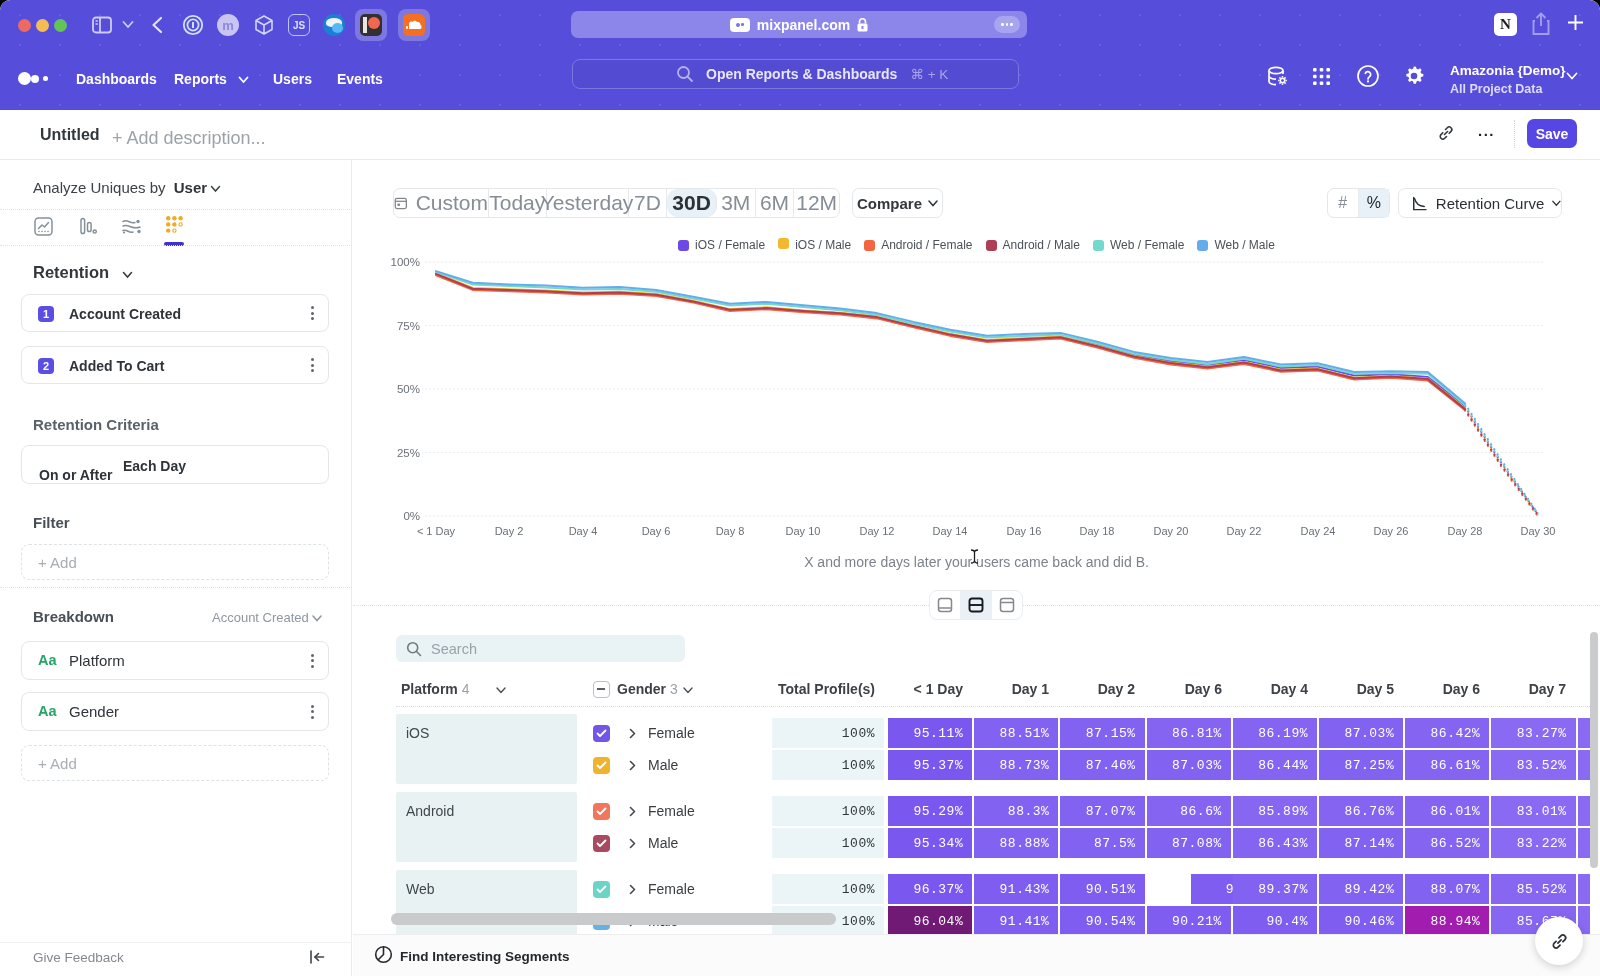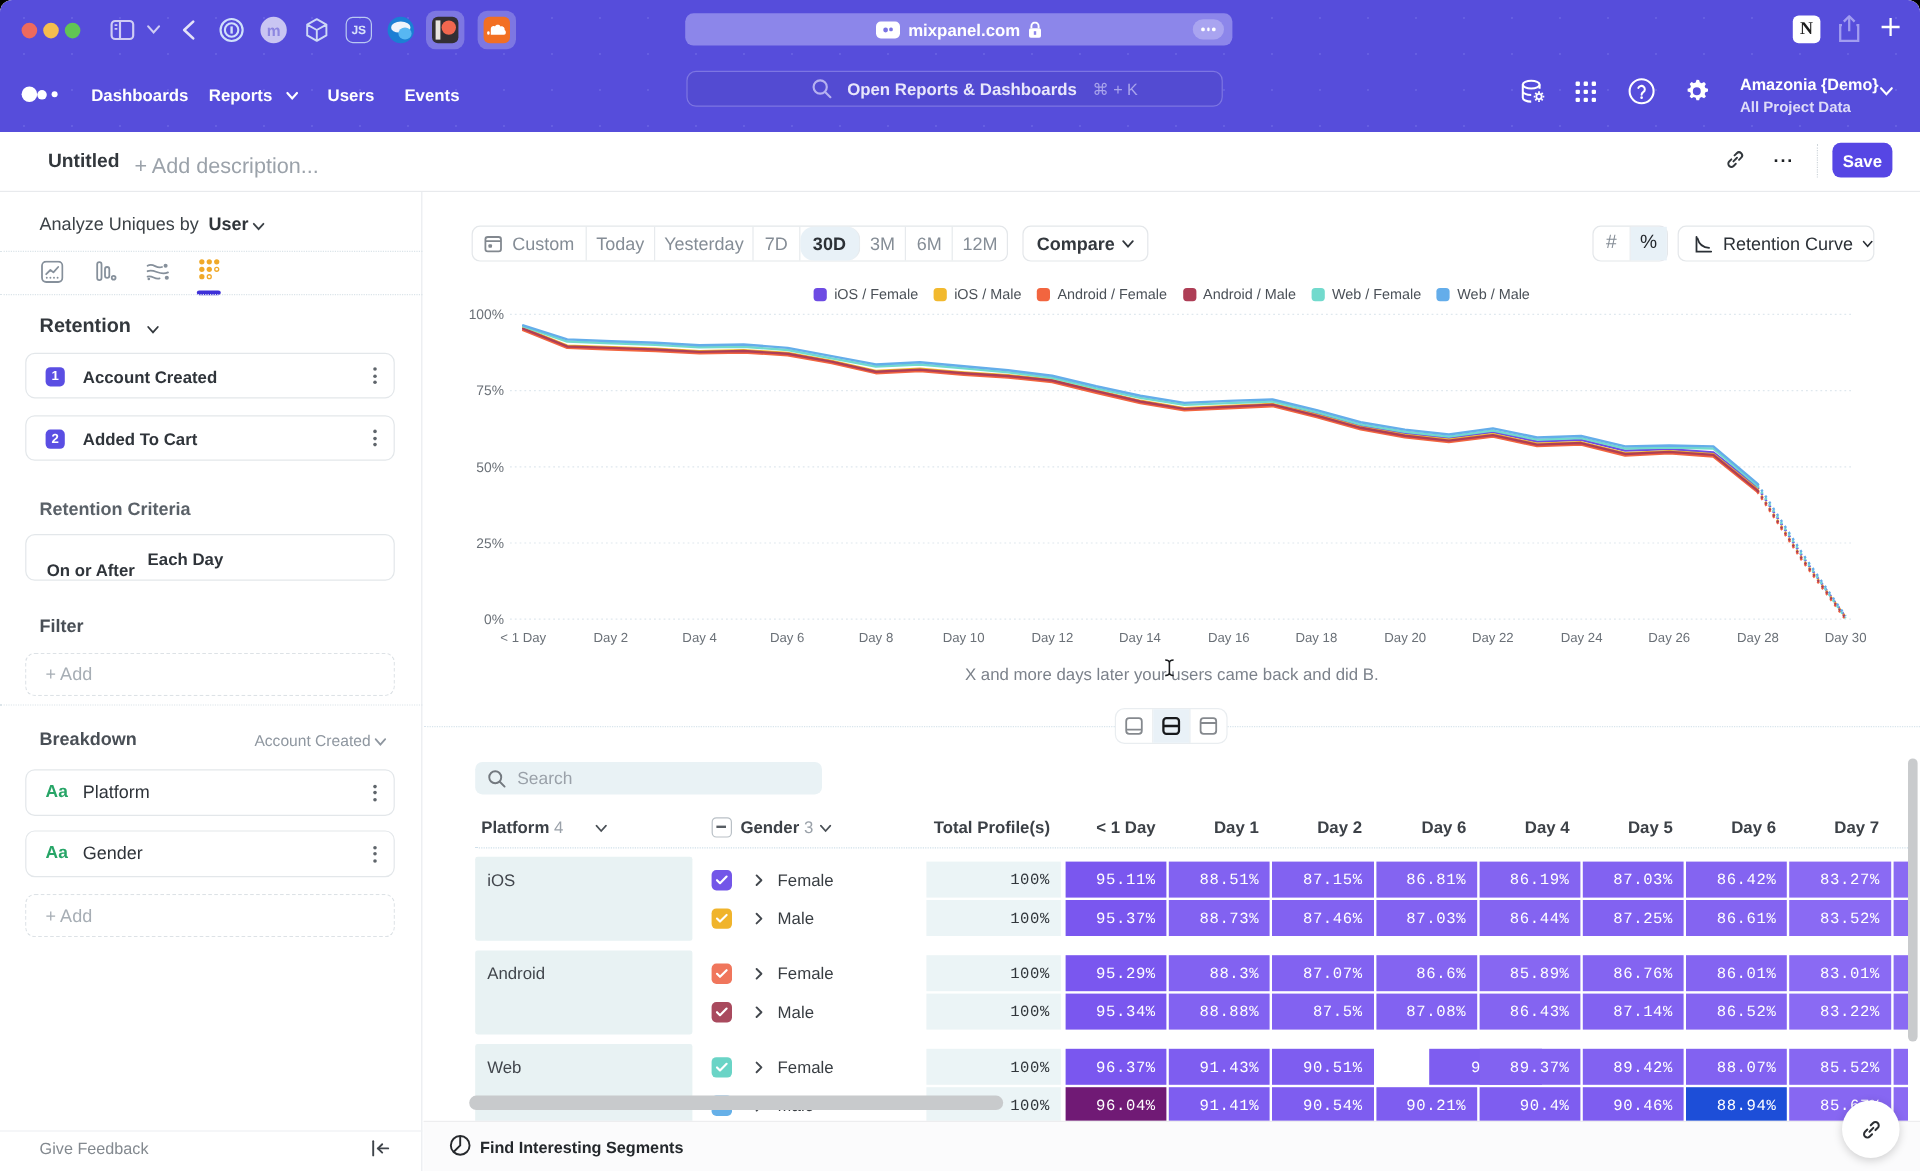--- a/index.html
+++ b/index.html
@@ -22,21 +22,21 @@
 .sep { position:absolute; left:0; width:352px; border-top:1px dotted #dbe4e9; }
 .card { position:absolute; left:21px; width:308px; background:#fff; border:1px solid #e3e7ea; border-radius:8px; }
 .vdots { position:absolute; right:14px; top:50%; margin-top:-7px; width:3px; height:14px; display:flex; flex-direction:column; justify-content:space-between; }
 .vdots i { width:3px; height:3px; border-radius:50%; background:#5f656b; }
 .badge { position:absolute; left:16px; top:11px; width:16px; height:16px; background:#5a4ee3; border-radius:4px; color:#fff; font-size:11px; font-weight:bold; display:flex; align-items:center; justify-content:center; }
 .addbox { position:absolute; left:21px; width:308px; height:36px; border:1px dashed #dde2e6; border-radius:8px; color:#a7aeb5; font-size:15px; display:flex; align-items:center; padding-left:16px; }
 h4 { font-size:15px; color:#494f56; font-weight:bold; }
 
 #main { position:absolute; left:353px; top:160px; width:1247px; height:816px; background:#fff; }
 .btn { position:absolute; border:1px solid #e4e7ea; border-radius:7px; background:#fff; }
-.segtxt { color:#858d96; font-size:15px; display:flex; align-items:center; justify-content:center; height:100%; }
+.segtxt { color:#858d96; font-size:21px; display:flex; align-items:center; justify-content:center; height:100%; }
 
 .pcell { position:absolute; height:30px; color:#fff; font-family:"Liberation Mono", monospace; font-size:13px; display:flex; align-items:center; justify-content:flex-end; padding-right:9px; letter-spacing:0.5px; }
 .tint { position:absolute; background:#eaf3f5; }
 .chk { position:absolute; width:17px; height:17px; border-radius:4px; display:flex; align-items:center; justify-content:center; }
 .chk svg { display:block; }
 .gname { position:absolute; font-size:14px; color:#383d42; }
 .hdr { position:absolute; top:521px; font-size:14px; color:#3c4147; font-weight:bold; text-align:center; }
 </style>
 </head>
 <body>
@@ -330,21 +330,21 @@
             <rect x="4" y="8.5" width="3" height="3" rx="0.8" fill="#82888f"></rect>
           </svg>Custom</div>
   <div class="segtxt" style="width:58px;border-right:1px solid #e7eaed;">Today</div>
   <div class="segtxt" style="width:82px;border-right:1px solid #e7eaed;">Yesterday</div>
   <div class="segtxt" style="width:39px;border-right:1px solid #e7eaed;">7D</div>
   <div class="segtxt" style="width:50px;border-right:1px solid #e7eaed;background:#e8f1f7;color:#2c3136;font-weight:bold;border-radius:11px;">30D</div>
   <div class="segtxt" style="width:39px;border-right:1px solid #e7eaed;">3M</div>
   <div class="segtxt" style="width:39px;border-right:1px solid #e7eaed;">6M</div>
   <div class="segtxt" style="width:45px;">12M</div>
 </div>
-<div class="btn" style="left:499px;top:28px;width:105px;height:30px;display:flex;align-items:center;justify-content:center;color:#33383e;font-size:15px;font-weight:bold;">Compare<svg style="margin-left:6px;" width="10" height="7" viewBox="0 0 10 7">
+<div class="btn" style="left:499px;top:28px;width:91px;height:30px;display:flex;align-items:center;justify-content:center;color:#33383e;font-size:15px;font-weight:bold;">Compare<svg style="margin-left:6px;" width="10" height="7" viewBox="0 0 10 7">
           <path d="M1 1 L5 5.5 L9 1" fill="none" stroke="#33383e" stroke-width="1.5" stroke-linecap="round"></path>
         </svg></div>
 <div class="btn" style="left:974px;top:28px;width:63px;height:30px;display:flex;">
   <div class="segtxt" style="width:31px;border-right:1px solid #e7eaed;font-size:16px;">#</div>
   <div class="segtxt" style="width:31px;background:#e8f1f7;color:#23272c;font-size:16px;">%</div>
 </div>
 <div class="btn" style="left:1045px;top:28px;width:164px;height:30px;display:flex;align-items:center;">
   <svg style="margin-left:13px;" width="17" height="17" viewBox="0 0 17 17">
           <g fill="none" stroke="#2b3036" stroke-width="1.7" stroke-linecap="round">
             <path d="M2 1.5 V15.5 H16"></path>
@@ -352,21 +352,21 @@
           </g>
         </svg>
   <span style="margin-left:9px;color:#2b3036;font-size:15px;white-space:nowrap;">Retention Curve</span>
   <svg style="margin-left:8px;" width="10" height="7" viewBox="0 0 10 7">
           <path d="M1 1 L5 5.5 L9 1" fill="none" stroke="#2b3036" stroke-width="1.5" stroke-linecap="round"></path>
         </svg>
 </div>
 
 <div class="abs" style="left:0px;top:78px;width:1247px;display:flex;justify-content:center;gap:13px;">
   <span style="display:flex;align-items:center;gap:6px;font-size:12px;color:#4b5158;"><i style="width:11px;height:11px;border-radius:3px;background:#6d4be3;"></i>iOS / Female</span>
-  <span style="display:flex;align-items:center;gap:6px;font-size:12px;color:#4b5158;"><i style="width:11px;height:11px;border-radius:3px;background:#f2b92e;"></i>iOS / Male</span>
+  <span style="display:flex;align-items:flex-start;gap:6px;font-size:12px;color:#4b5158;"><i style="width:11px;height:11px;border-radius:3px;background:#f2b92e;"></i>iOS / Male</span>
   <span style="display:flex;align-items:center;gap:6px;font-size:12px;color:#4b5158;"><i style="width:11px;height:11px;border-radius:3px;background:#f2653f;"></i>Android / Female</span>
   <span style="display:flex;align-items:center;gap:6px;font-size:12px;color:#4b5158;"><i style="width:11px;height:11px;border-radius:3px;background:#ae3e56;"></i>Android / Male</span>
   <span style="display:flex;align-items:center;gap:6px;font-size:12px;color:#4b5158;"><i style="width:11px;height:11px;border-radius:3px;background:#72dacd;"></i>Web / Female</span>
   <span style="display:flex;align-items:center;gap:6px;font-size:12px;color:#4b5158;"><i style="width:11px;height:11px;border-radius:3px;background:#64adea;"></i>Web / Male</span>
 </div>
 
 <svg class="abs" style="left:0;top:0;" width="1247" height="420" viewBox="0 0 1247 420">
 <g transform="translate(-353,-160)">
 <line x1="425" y1="262" x2="1545" y2="262" stroke="#dfe8ee" stroke-width="1" stroke-dasharray="1.5 2.5"></line>
 <line x1="425" y1="325.5" x2="1545" y2="325.5" stroke="#dfe8ee" stroke-width="1" stroke-dasharray="1.5 2.5"></line>
@@ -575,21 +575,21 @@
         <path d="M1.5 1.5 L5.5 5.5 L1.5 9.5" fill="none" stroke="#43484e" stroke-width="1.6" stroke-linecap="round" stroke-linejoin="round"></path>
       </svg>
 <div class="gname" style="left:295px;top:753.3px;">Male</div>
 <div class="tint" style="left:419px;top:746.3px;width:112px;height:30px;background:#ebf4f6;display:flex;align-items:center;justify-content:flex-end;padding-right:9px;font-family:'Liberation Mono',monospace;font-size:13px;color:#31363b;letter-spacing:0.5px;">100%</div>
 <div class="pcell" style="left:535.0px;top:746.3px;width:84.2px;background:#701a75;">96.04%</div>
 <div class="pcell" style="left:621.2px;top:746.3px;width:84.2px;background:#7e5df0;">91.41%</div>
 <div class="pcell" style="left:707.4px;top:746.3px;width:84.2px;background:#7e5df0;">90.54%</div>
 <div class="pcell" style="left:793.6px;top:746.3px;width:84.2px;background:#7e5df0;">90.21%</div>
 <div class="pcell" style="left:879.8px;top:746.3px;width:84.2px;background:#7e5df0;">90.4%</div>
 <div class="pcell" style="left:966.0px;top:746.3px;width:84.2px;background:#7e5df0;">90.46%</div>
-<div class="pcell" style="left:1052.2px;top:746.3px;width:84.2px;background:#1d4ed8;">88.94%</div>
+<div class="pcell" style="left:1052.2px;top:746.3px;width:84.2px;background:#a21caf;">88.94%</div>
 <div class="pcell" style="left:1138.4px;top:746.3px;width:84.2px;background:#8767f2;">85.67%</div>
 <div class="pcell" style="left:1224.6px;top:746.3px;width:12px;overflow:hidden;background:#8a6af3;"></div>
 <div class="abs" style="left:38px;top:753px;width:445px;height:12px;background:#c8cacc;border-radius:6px;"></div>
 <div class="abs" style="left:1237px;top:472px;width:8px;height:236px;background:#c9cbcd;border-radius:4px;"></div>
 <div class="abs" style="left:0;top:774px;width:1247px;height:42px;background:#fbfbfc;border-top:1px solid #ededef;"></div>
 <svg class="abs" style="left:21px;top:785px;" width="19" height="19" viewBox="0 0 19 19">
         <circle cx="9.5" cy="9.5" r="7.8" fill="none" stroke="#26292d" stroke-width="1.6"></circle>
         <path d="M9.5 1.7 L9.5 9.5 L4 15" fill="none" stroke="#26292d" stroke-width="1.6"></path>
       </svg>
 <div class="abs" style="left:47px;top:789px;font-size:13.5px;font-weight:bold;color:#24282c;">Find Interesting Segments</div>

